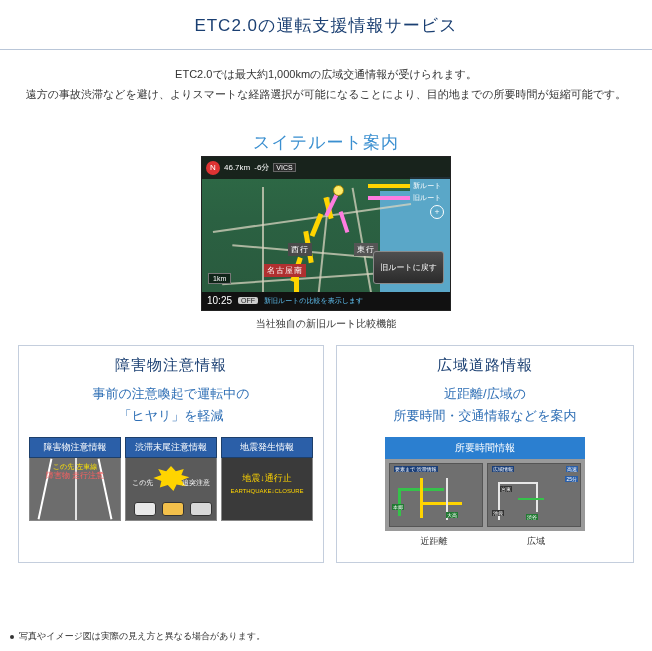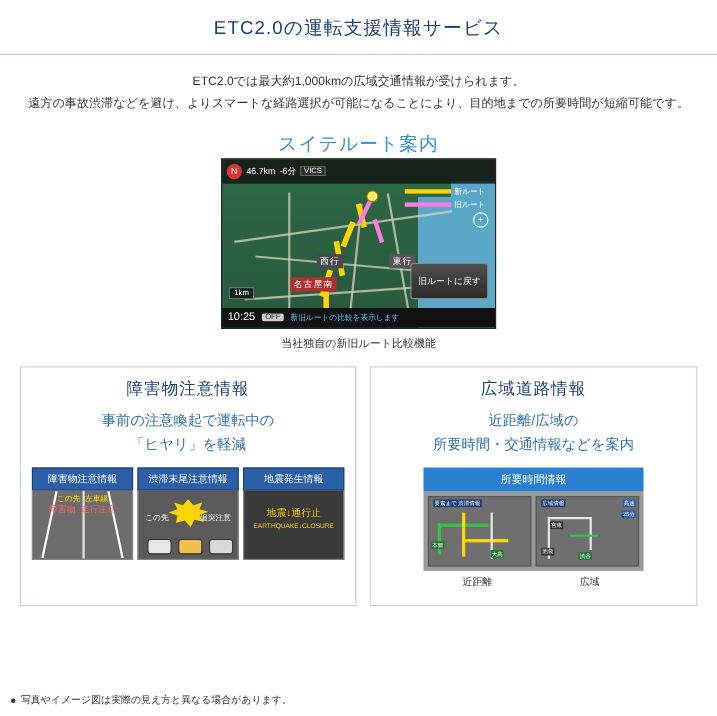--- a/index.html
+++ b/index.html
@@ -29,21 +29,21 @@
     text-align:center;
     padding:14px 20px 4px;
     font-size:11px;
     color:#333;
     line-height:1.85;
   }
 
   
   .nav-block{
     width:250px;
-    margin:10px auto 0;
+    margin:22px auto 0;
     text-align:center;
   }
   .nav-title{
     font-size:17px;
     color:#3a8fd0;
     letter-spacing:1px;
     margin-bottom:2px;
   }
   .nav-subtitle{
     font-size:10px;
@@ -147,21 +147,21 @@
   .tri-head.h3{background:#2b5fa8;}
   .tri-img{
     height:62px;border:1px solid #888;border-top:none;
     position:relative;overflow:hidden;
   }
   .img-road{background:#6d6d6d;}
   .img-road .lane{position:absolute;left:50%;top:0;width:2px;height:100%;background:#fff;opacity:.8;}
   .img-road .edgeL{position:absolute;left:14px;top:0;width:2px;height:100%;background:#fff;transform:rotate(12deg);}
   .img-road .edgeR{position:absolute;right:14px;top:0;width:2px;height:100%;background:#fff;transform:rotate(-12deg);}
   .warn-txt{
-    position:absolute;left:0;top:4px;width:100%;color:#ffe400;font-size:7px;line-height:1.3;font-family:Liberation Mono, monospace;
+    position:absolute;left:0;top:4px;width:100%;color:#ffe400;font-size:7px;line-height:1.3;
   }
   .warn-red{color:#ff6060;font-size:8px;}
   .img-jam{background:#5a5a5a;}
   .jam-burst{
     position:absolute;left:50%;top:8px;transform:translateX(-50%);
     width:40px;height:30px;background:#ffd400;
     clip-path:polygon(50% 0,62% 18%,82% 10%,76% 30%,96% 38%,76% 48%,86% 68%,64% 62%,56% 84%,42% 64%,22% 72%,26% 50%,6% 40%,26% 30%,18% 10%,38% 18%);
   }
   .jam-car{position:absolute;bottom:4px;width:20px;height:12px;background:#e8e8e8;border:1px solid #333;border-radius:3px;}
   .jam-car.c1{left:8px;}

